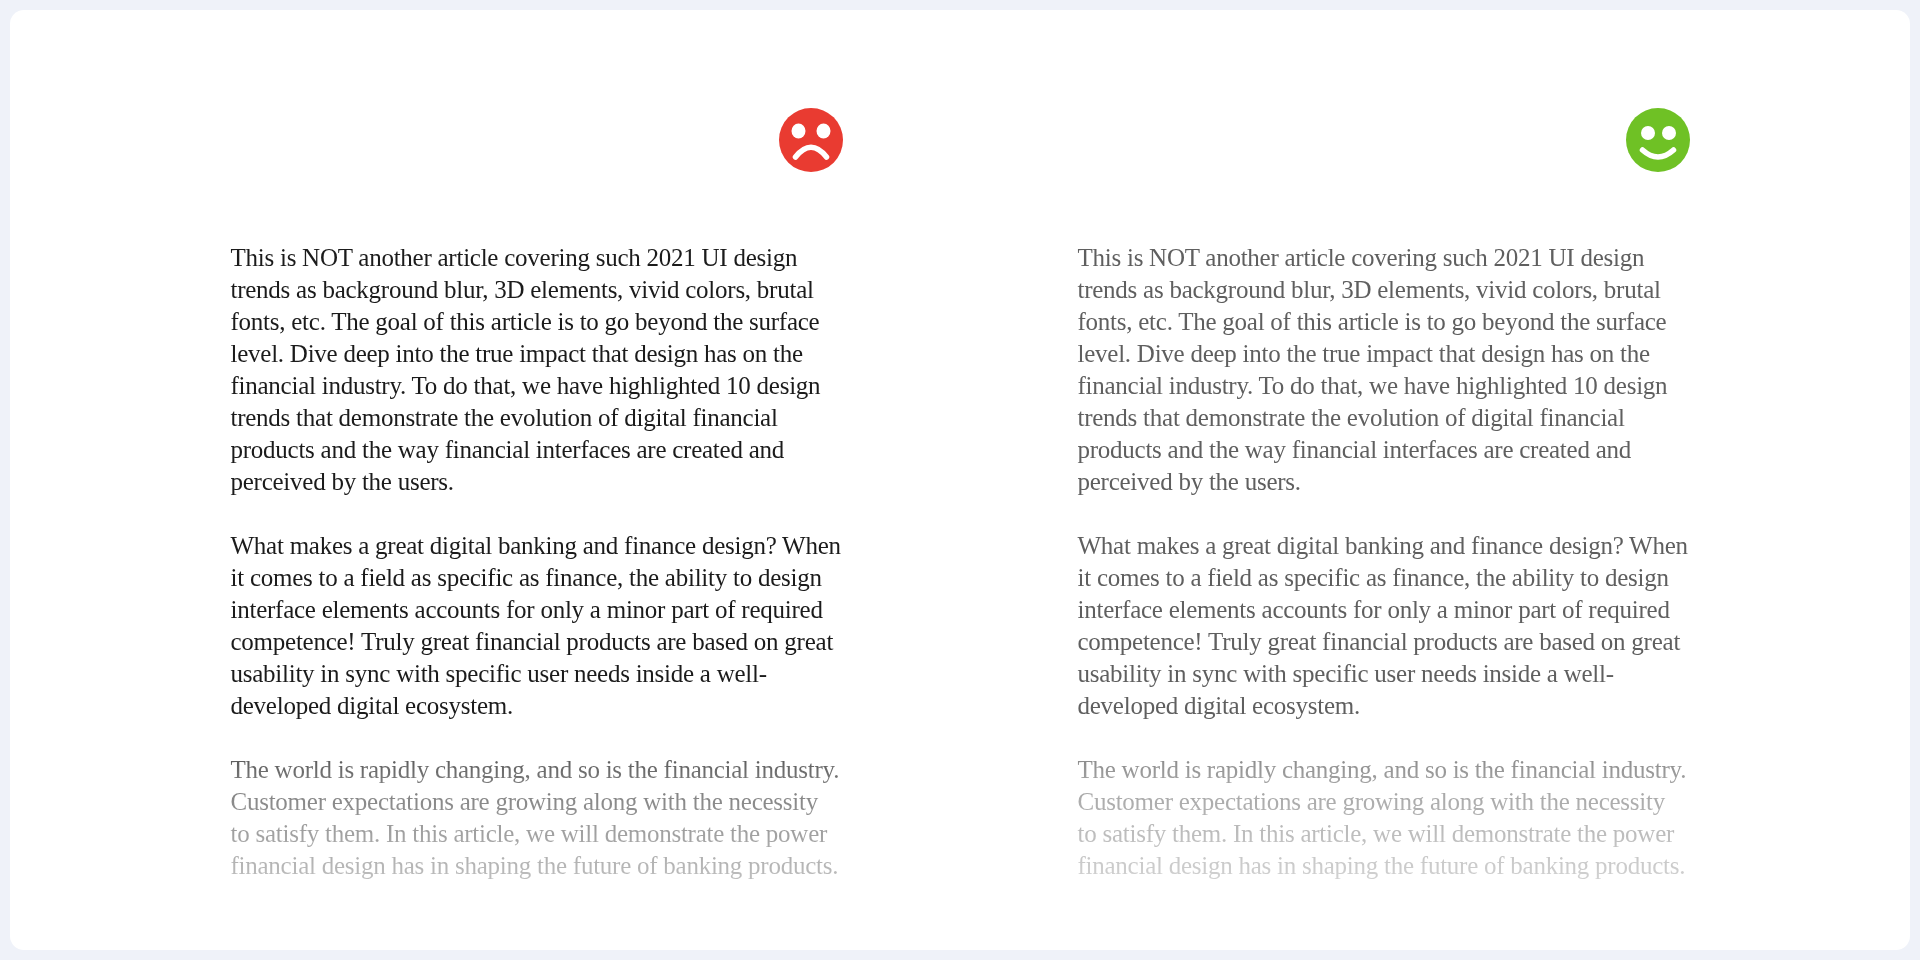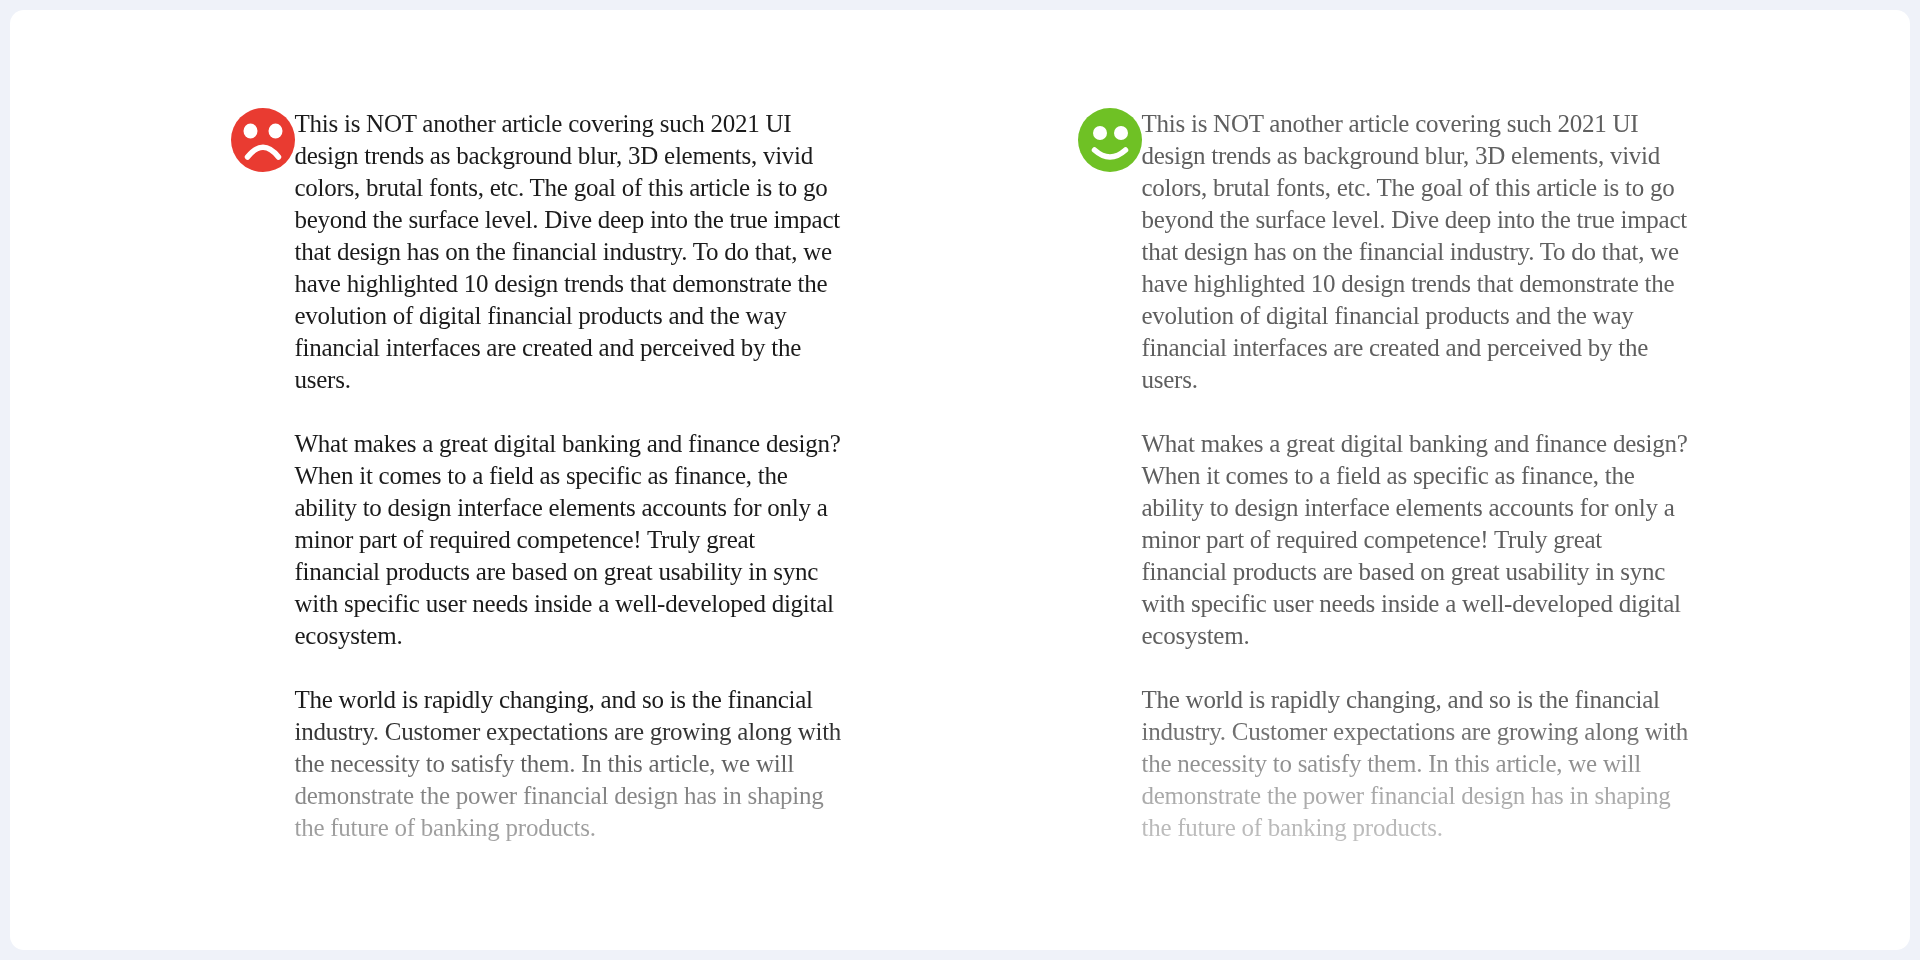--- a/index.html
+++ b/index.html
@@ -25,21 +25,22 @@
     justify-content: center;
     gap: 235px;
     padding-top: 98px;
     height: 100%;
     box-sizing: border-box;
   }
   .column {
     width: 612px;
     position: relative;
     display: flex;
-    align-items: flex-start;
+    flex-direction: column;
+    align-items: flex-end;
   }
   .face-icon {
     width: 64px;
     height: 64px;
     margin-bottom: 70px;
     flex: 0 0 auto;
   }
   .text-block {
     width: 100%;
     font-size: 25px;

